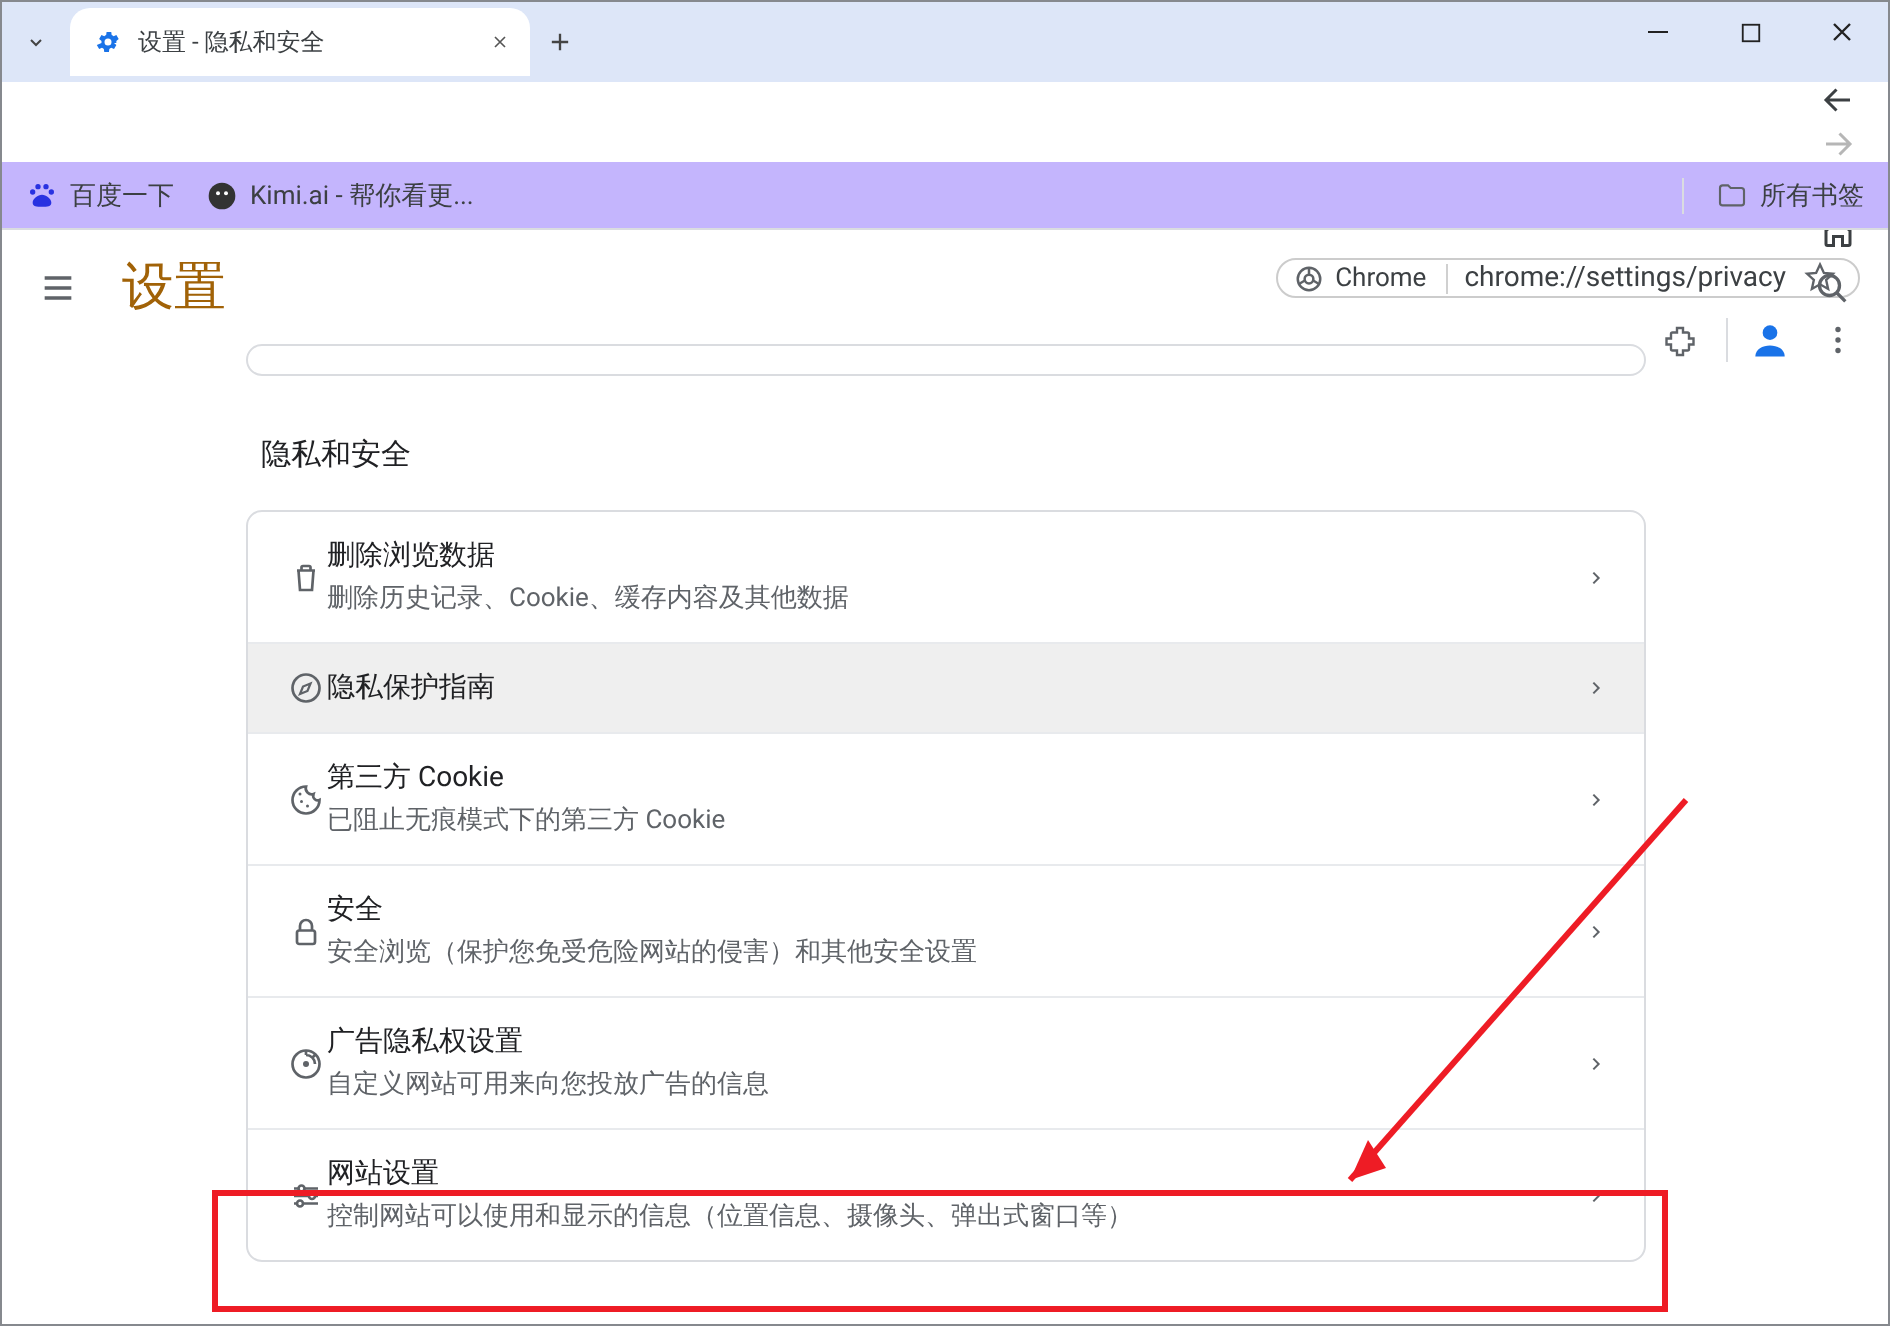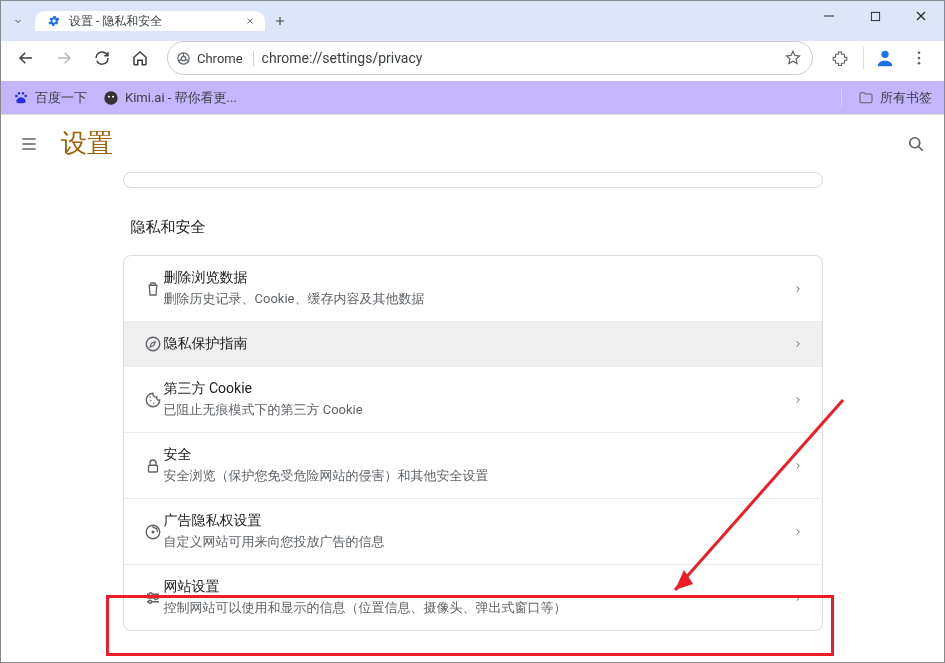--- a/index.html
+++ b/index.html
@@ -3,30 +3,30 @@
 <meta charset="utf-8">
 <style>
   * { box-sizing: border-box; }
   html, body { margin:0; padding:0; font-family: "Microsoft YaHei", "Segoe UI", Roboto, Arial, sans-serif; background:#fff; color:#202124; }
   .window { width:945px; height:663px; border:1px solid #86898e; background:#fff; display:flex; flex-direction:column; overflow:hidden; }
 
   
   .titlebar { height:40px; background:#dde6f8; display:flex; align-items:flex-end; position:relative; }
   .titlebar-left { display:flex; align-items:center; height:100%; }
   .tab-chevron { width:34px; height:100%; display:flex; align-items:center; justify-content:center; color:#444; }
-  .tab { background:#fff; height:20px; width:230px; border-radius:10px 10px 0 0; display:flex; align-items:center; padding:0 10px 0 12px; gap:8px; position:relative; font-size:12px; color:#3c4043; }
+  .tab { background:#fff; height:34px; width:230px; border-radius:10px 10px 0 0; display:flex; align-items:center; padding:0 10px 0 12px; gap:8px; position:relative; font-size:12px; color:#3c4043; }
   .tab .gear { color:#1a73e8; }
   .tab .tab-title { flex:1; white-space:nowrap; overflow:hidden; text-overflow:ellipsis; }
   .tab .tab-close { color:#555; cursor:pointer; }
   .new-tab { width:30px; height:34px; display:flex; align-items:center; justify-content:center; color:#444; }
   .win-controls { position:absolute; right:0; top:0; height:100%; display:flex; }
   .win-btn { width:46px; height:30px; display:flex; align-items:center; justify-content:center; color:#222; }
 
   
-  .toolbar { height:40px; background:#fff; display:flex; align-items:flex-start; padding:0 8px; gap:4px; border-bottom:1px solid #fff; }
+  .toolbar { height:40px; background:#fff; display:flex; align-items:flex-end; padding:0 8px; gap:4px; border-bottom:1px solid #fff;flex-direction:column; }
   .tb-btn { width:34px; height:34px; display:flex; align-items:center; justify-content:center; border-radius:50%; color:#5f6368; }
   .tb-btn.disabled { color:#b6b6b6; }
   .addr { flex:1; display:flex; align-items:center; height:34px; background:#fff; border:1px solid #ccc; border-radius:17px; padding:0 10px 0 8px; gap:8px; margin:0 6px; }
   .addr .scheme { display:flex; align-items:center; gap:6px; border-right:1px solid #d0d0d0; padding-right:10px; color:#3c4043; font-size:13px; }
   .addr .url { color:#3c4043; font-size:14px; flex:1; }
   .addr .star { color:#5f6368; }
   .right-btns { display:flex; align-items:center; gap:2px; }
   .avatar-btn { width:30px; height:30px; display:flex; align-items:center; justify-content:center; }
   .divider-v { width:1px; height:22px; background:#dadce0; margin:0 4px; }
 

